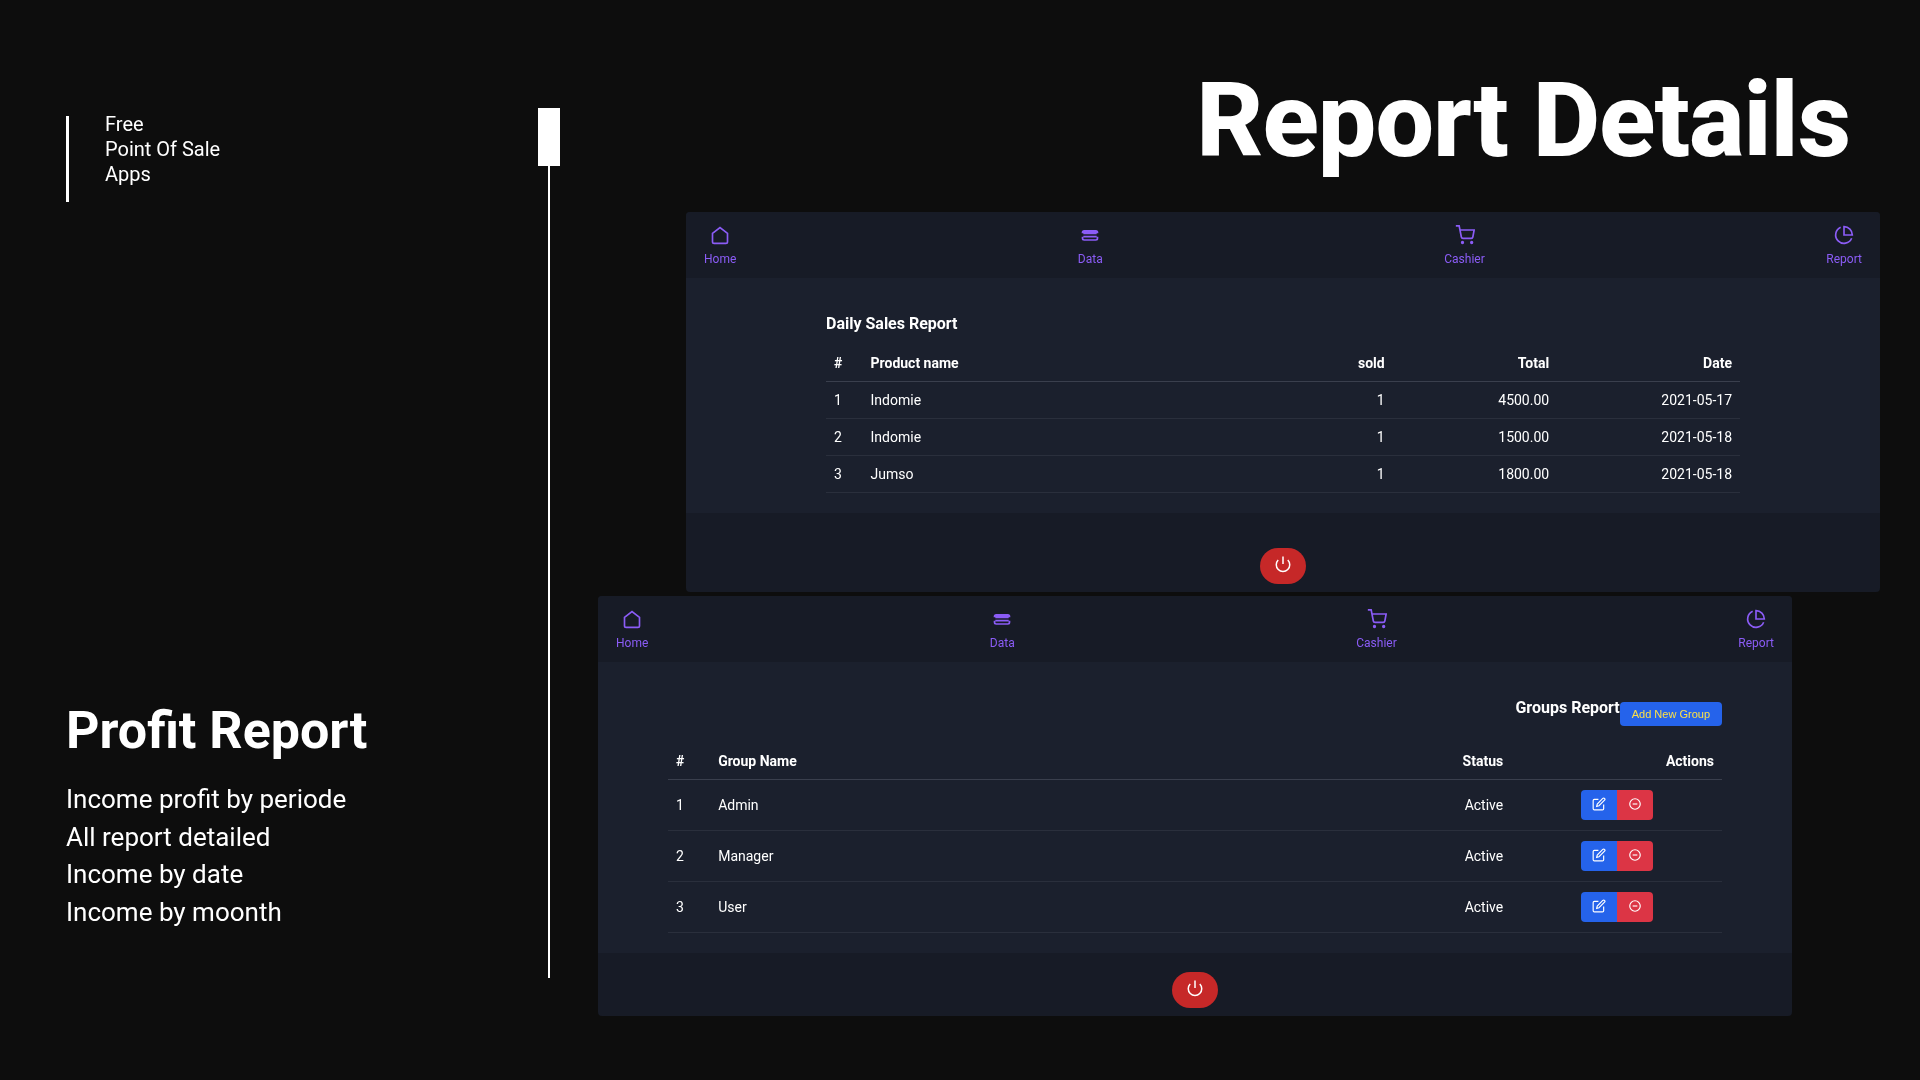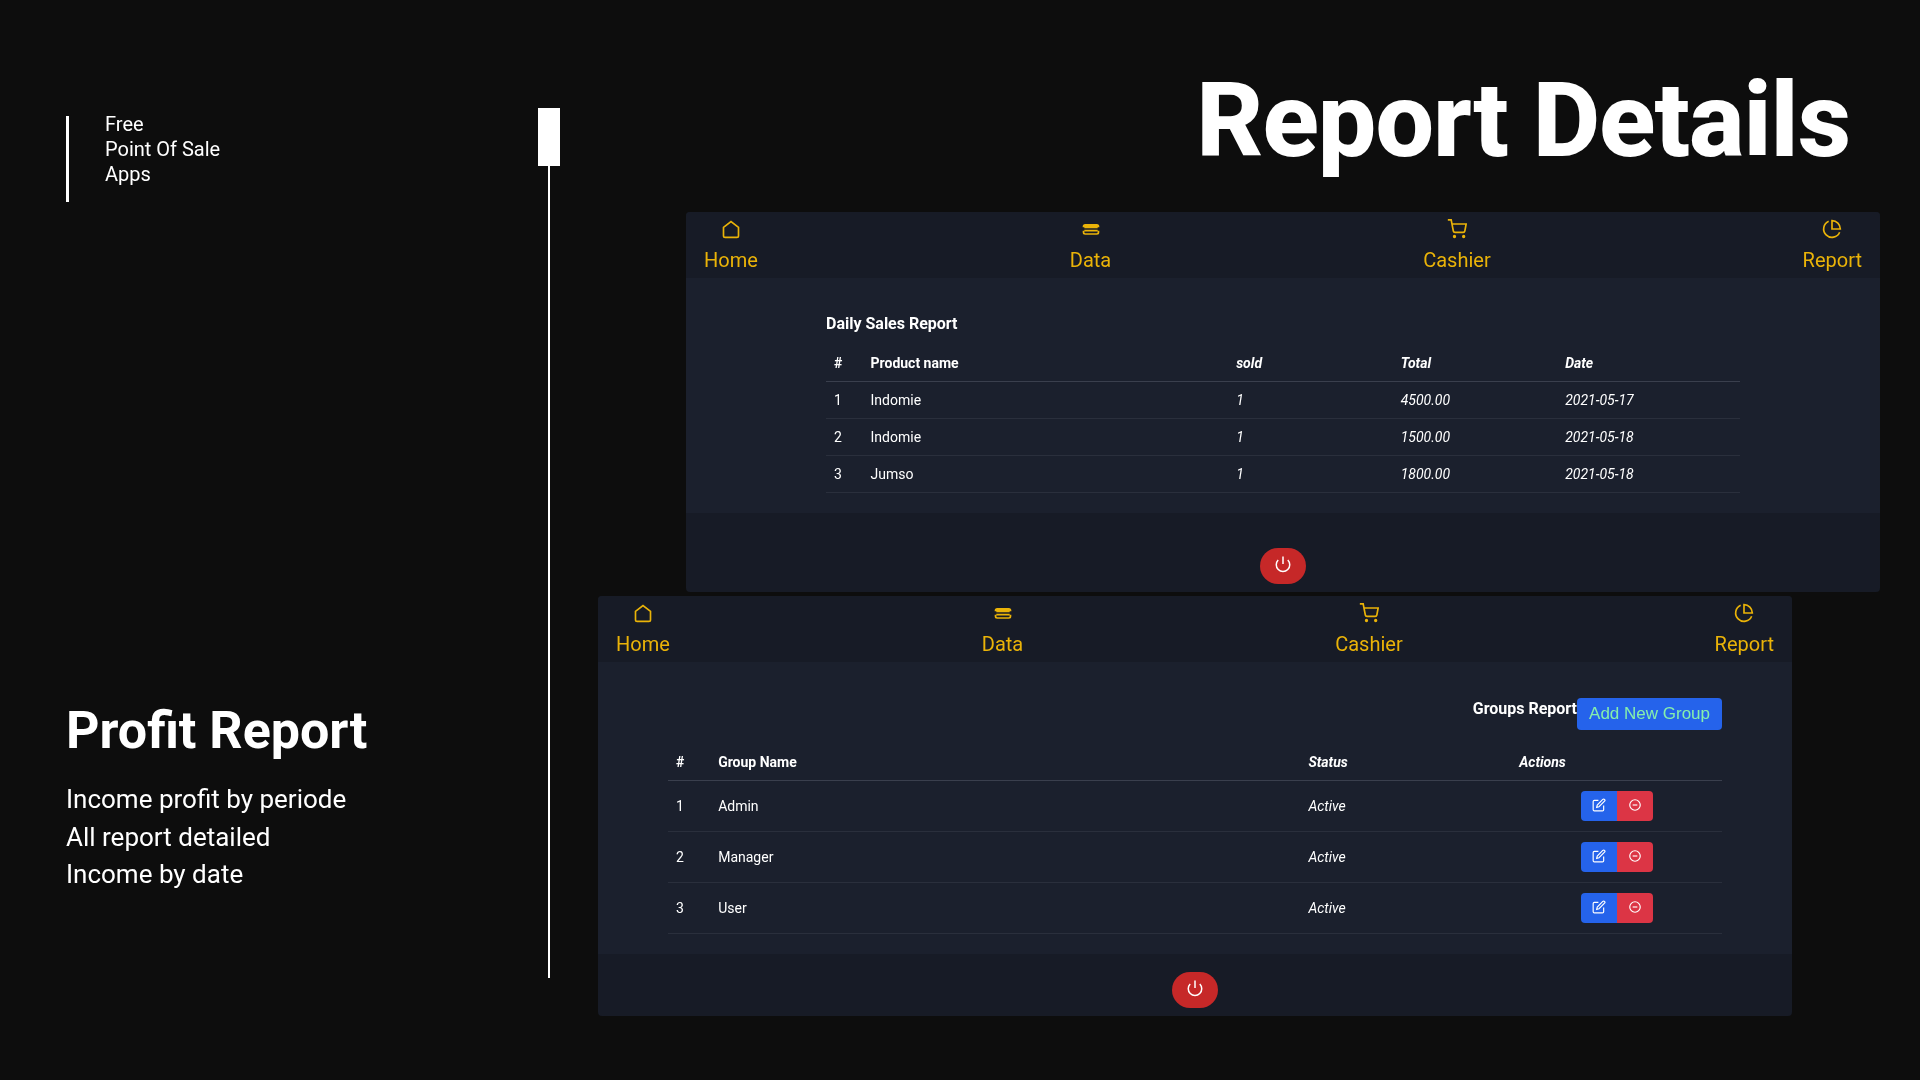--- a/index.html
+++ b/index.html
@@ -104,22 +104,22 @@
   display: flex;
   justify-content: space-between;
   padding: 0 18px;
   align-items: center;
   background: #171b26;
 }
 .nav-item {
   display: flex;
   flex-direction: column;
   align-items: center;
-  color: #eab308;
-  font-size: 20px;
+  color: #8b5cf6;
+  font-size: 12px;
   gap: 4px;
   cursor: pointer;
 }
 .nav-item svg { width: 20px; height: 20px; }
 
 .panel-body {
   background: #1b202d;
   margin: 0;
   padding: 36px 140px 20px;
 }
@@ -136,41 +136,41 @@
 
 .card-header-row {
   display: flex;
   justify-content: flex-end;
   align-items: center;
   margin-bottom: 14px;
 }
 
 .btn-primary {
   background: #2563eb;
-  color: #86efac;
+  color: #fde047;
   padding: 6px 12px;
   border-radius: 4px;
-  font-size: 17px;
+  font-size: 11px;
   border: none;
   cursor: pointer;
 }
 
 table {
   width: 100%;
   border-collapse: collapse;
   font-size: 14px;
 }
 th, td {
   text-align: left;
   padding: 10px 8px;
   border-bottom: 1px solid #3a3f4d;
 }
 th { font-weight: 700; }
 tbody tr td { border-bottom: 1px solid #2a2f3c; }
-.t-center { text-align: left; font-style: italic; }
+.t-center { text-align: right; }
 
 .action-cell {
   display: flex;
   justify-content: center;
   gap: 0;
 }
 .btn-icon {
   border: none;
   cursor: pointer;
   width: 36px;
@@ -217,20 +217,21 @@
 <div class="vline-handle"></div>
 
 <div class="page-title">Report Details</div>
 
 <div class="profit-block">
   <div class="profit-title">Profit Report</div>
   <div class="profit-lines">
     <div>Income profit by periode</div>
     <div>All report detailed</div>
     <div>Income by date</div>
+    <div>Income by moonth</div>
   </div>
 </div>
 
 <div class="panel panel-a">
   <div class="navbar">
     <div class="nav-item">
       <span>
         <svg viewBox="0 0 24 24" fill="none" stroke="currentColor" stroke-width="2">
             <path d="M3 10l9-7 9 7v10a2 2 0 01-2 2H5a2 2 0 01-2-2z"></path>
           </svg>

